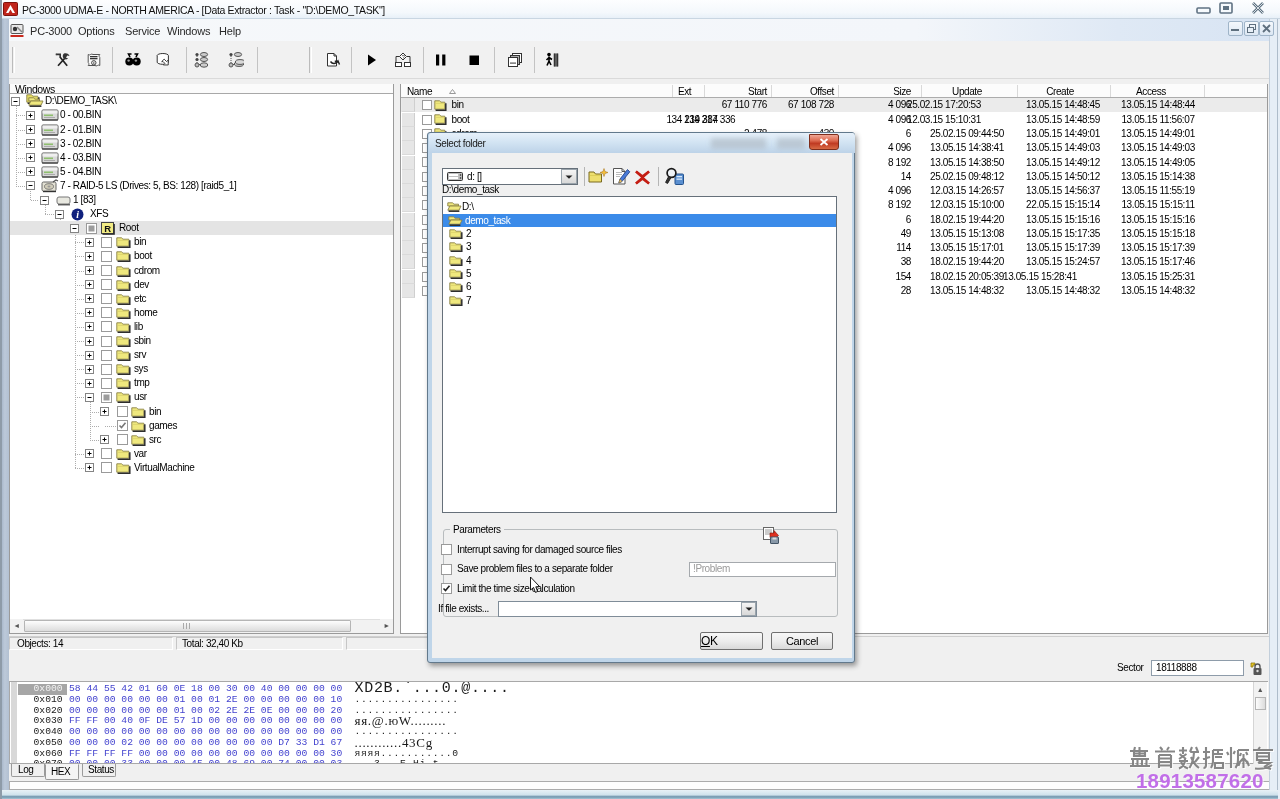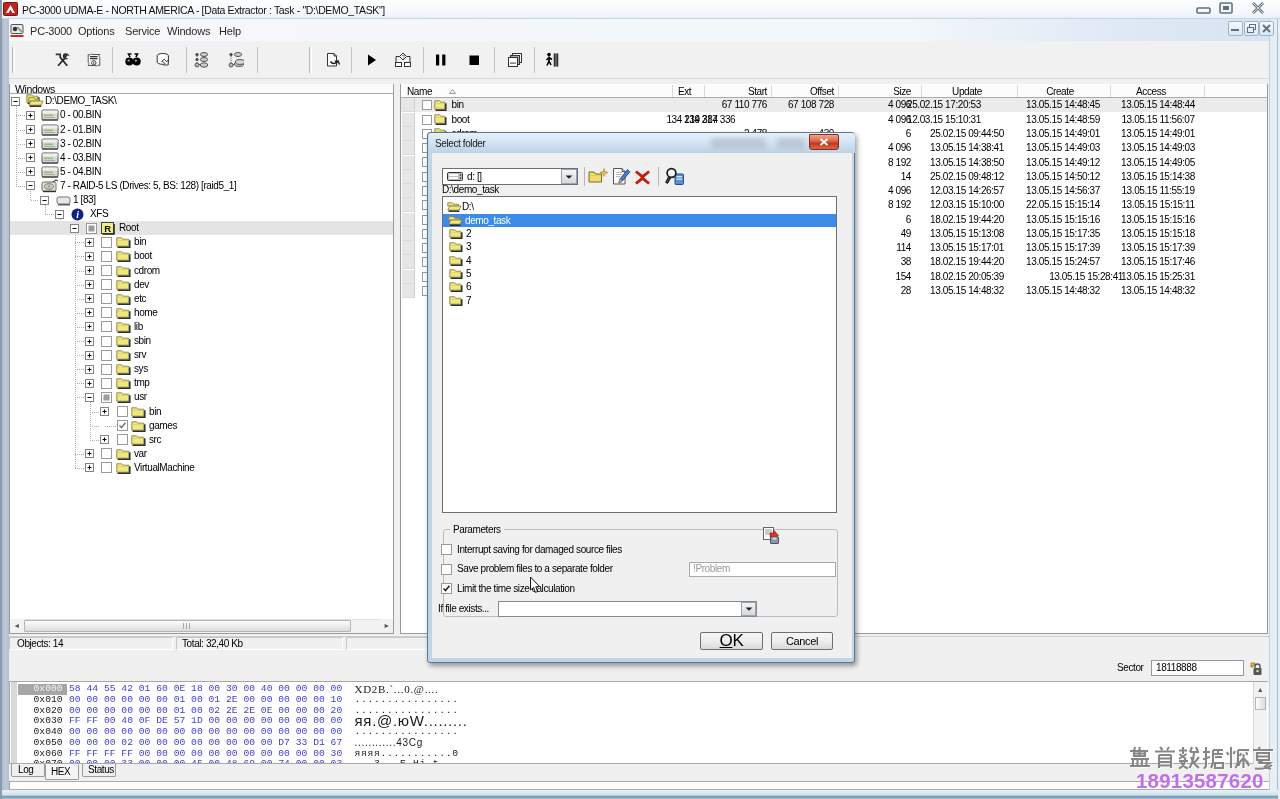--- a/index.html
+++ b/index.html
@@ -952,21 +952,21 @@
 <div style="position:absolute;left:434px;top:270.14px">
     <svg width="13" height="12" viewBox="0 0 13 12" style="">
       <path d="M0.8 3 L0.8 1.8 L5.5 1.8 L7 3.2 L10.8 3.2 L10.8 10.2 L0.8 10.2 Z" fill="#EFE87E" stroke="#8A8146" stroke-width="0.9"></path>
       <path d="M11.8 4.2 L11.8 11.2 L1.6 11.2" fill="none" stroke="#2E2E2E" stroke-width="1.5"></path>
       <path d="M1.6 4.4 L10.5 4.4" stroke="#D8CF68" stroke-width="0.8"></path>
     </svg>
   </div>
 <div class="tx" style="left:451.5px;top:269.6px">var</div>
 <div class="tx" style="left:761px;top:269.6px;width:150px;text-align:right">154</div>
 <div class="tx" style="left:907px;top:269.6px;width:120px;text-align:center">18.02.15 20:05:39</div>
-<div class="tx" style="left:1003px;top:269.6px;width:120px;text-align:right">13.05.15 15:28:41</div>
+<div class="tx" style="left:1003px;top:269.6px;width:120px;text-align:left">13.05.15 15:28:41</div>
 <div class="tx" style="left:1098px;top:269.6px;width:120px;text-align:center">13.05.15 15:25:31</div>
 <div class="a" style="left:402px;top:283.9px;width:12.5px;height:14px;background:#E6E6E6;border-right:1px solid #CFCFCF;border-bottom:1px solid #DADADA"></div>
 <div style="position:absolute;left:421.5px;top:285.90999999999997px">
     <svg width="10" height="10" viewBox="0 0 10 10" style="">
       <rect x="0.5" y="0.5" width="9" height="9" fill="#FFF" stroke="#9A9A9A" stroke-width="1"></rect>
     </svg>
   </div>
 <div style="position:absolute;left:434px;top:284.40999999999997px">
     <svg width="13" height="12" viewBox="0 0 13 12" style="">
       <path d="M0.8 3 L0.8 1.8 L5.5 1.8 L7 3.2 L10.8 3.2 L10.8 10.2 L0.8 10.2 Z" fill="#EFE87E" stroke="#8A8146" stroke-width="0.9"></path>
@@ -994,36 +994,36 @@
       <rect x="4.5" y="6" width="8" height="7" rx="1" fill="#555"></rect>
       <path d="M6 6 V4.5 a2.5 2.5 0 0 1 5 0 V6" fill="none" stroke="#555" stroke-width="1.4"></path>
       <circle cx="8.5" cy="9" r="1.2" fill="#DDD"></circle>
     </svg>
   </div>
 <div class="a" style="left:9px;top:681px;width:1259px;height:83px;background:#FFF;border:1px solid #A8A8A8;border-right:none;overflow:hidden">
 <div class="a" style="left:1px;top:0;width:6px;height:83px;background:#D8D8D8"></div>
 <div class="a" style="left:8px;top:2.3px;width:49px;height:10.5px;background:#A6A6A6"></div>
 <div class="a" style="left:23.5px;top:2.0px;font-family:'Liberation Mono',monospace;font-size:9.7px;letter-spacing:0;line-height:10.7px;color:#F2F2F2;white-space:pre">0x000</div>
 <div class="a" style="left:59px;top:2.0px;font-family:'Liberation Mono',monospace;font-size:9.7px;letter-spacing:0;line-height:10.7px;color:#4343CF;white-space:pre">58 44 55 42 01 60 0E 18 00 30 00 40 00 00 00 00</div>
-<div class="a" style="left:344.5px;top:2.0px;font-family:Liberation Serif, serif;font-size:11px;line-height:10.7px;color:#1A1A1A;letter-spacing:0.7px;white-space:pre">XD2B.`...0.@....</div>
+<div class="a" style="left:344.5px;top:2.0px;font-family:Liberation Mono, monospace;font-size:15px;line-height:10.7px;color:#1A1A1A;letter-spacing:0.7px;white-space:pre">XD2B.`...0.@....</div>
 <div class="a" style="left:23.5px;top:12.7px;font-family:'Liberation Mono',monospace;font-size:9.7px;letter-spacing:0;line-height:10.7px;color:#1A1A1A;white-space:pre">0x010</div>
 <div class="a" style="left:59px;top:12.7px;font-family:'Liberation Mono',monospace;font-size:9.7px;letter-spacing:0;line-height:10.7px;color:#4343CF;white-space:pre">00 00 00 00 00 00 01 00 01 2E 00 00 00 00 00 10</div>
 <div class="a" style="left:344.5px;top:12.7px;font-family:'Liberation Mono',monospace;font-size:9.7px;line-height:10.7px;color:#1A1A1A;letter-spacing:0.7px;white-space:pre">................</div>
 <div class="a" style="left:23.5px;top:23.5px;font-family:'Liberation Mono',monospace;font-size:9.7px;letter-spacing:0;line-height:10.7px;color:#1A1A1A;white-space:pre">0x020</div>
 <div class="a" style="left:59px;top:23.5px;font-family:'Liberation Mono',monospace;font-size:9.7px;letter-spacing:0;line-height:10.7px;color:#4343CF;white-space:pre">00 00 00 00 00 00 01 00 02 2E 2E 0E 00 00 00 20</div>
 <div class="a" style="left:344.5px;top:23.5px;font-family:'Liberation Mono',monospace;font-size:9.7px;line-height:10.7px;color:#1A1A1A;letter-spacing:0.7px;white-space:pre">................</div>
 <div class="a" style="left:23.5px;top:34.2px;font-family:'Liberation Mono',monospace;font-size:9.7px;letter-spacing:0;line-height:10.7px;color:#1A1A1A;white-space:pre">0x030</div>
 <div class="a" style="left:59px;top:34.2px;font-family:'Liberation Mono',monospace;font-size:9.7px;letter-spacing:0;line-height:10.7px;color:#4343CF;white-space:pre">FF FF 00 40 0F DE 57 1D 00 00 00 00 00 00 00 00</div>
-<div class="a" style="left:344.5px;top:34.2px;font-family:Liberation Sans, sans-serif;font-size:15px;line-height:10.7px;color:#1A1A1A;letter-spacing:0.7px;white-space:pre">яя.@.юW.........</div>
+<div class="a" style="left:344.5px;top:34.2px;font-family:Liberation Serif, serif;font-size:13px;line-height:10.7px;color:#1A1A1A;letter-spacing:0.7px;white-space:pre">яя.@.юW.........</div>
 <div class="a" style="left:23.5px;top:45.0px;font-family:'Liberation Mono',monospace;font-size:9.7px;letter-spacing:0;line-height:10.7px;color:#1A1A1A;white-space:pre">0x040</div>
 <div class="a" style="left:59px;top:45.0px;font-family:'Liberation Mono',monospace;font-size:9.7px;letter-spacing:0;line-height:10.7px;color:#4343CF;white-space:pre">00 00 00 00 00 00 00 00 00 00 00 00 00 00 00 00</div>
 <div class="a" style="left:344.5px;top:45.0px;font-family:'Liberation Mono',monospace;font-size:9.7px;line-height:10.7px;color:#1A1A1A;letter-spacing:0.7px;white-space:pre">................</div>
 <div class="a" style="left:23.5px;top:55.7px;font-family:'Liberation Mono',monospace;font-size:9.7px;letter-spacing:0;line-height:10.7px;color:#1A1A1A;white-space:pre">0x050</div>
 <div class="a" style="left:59px;top:55.7px;font-family:'Liberation Mono',monospace;font-size:9.7px;letter-spacing:0;line-height:10.7px;color:#4343CF;white-space:pre">00 00 00 02 00 00 00 00 00 00 00 00 D7 33 D1 67</div>
-<div class="a" style="left:344.5px;top:55.7px;font-family:Liberation Sans, sans-serif;font-size:10px;line-height:10.7px;color:#1A1A1A;letter-spacing:0.7px;white-space:pre">............43Cg</div>
+<div class="a" style="left:344.5px;top:55.7px;font-family:Liberation Serif, serif;font-size:13px;line-height:10.7px;color:#1A1A1A;letter-spacing:0.7px;white-space:pre">............43Cg</div>
 <div class="a" style="left:23.5px;top:66.5px;font-family:'Liberation Mono',monospace;font-size:9.7px;letter-spacing:0;line-height:10.7px;color:#1A1A1A;white-space:pre">0x060</div>
 <div class="a" style="left:59px;top:66.5px;font-family:'Liberation Mono',monospace;font-size:9.7px;letter-spacing:0;line-height:10.7px;color:#4343CF;white-space:pre">FF FF FF FF 00 00 00 00 00 00 00 00 00 00 00 30</div>
 <div class="a" style="left:344.5px;top:66.5px;font-family:'Liberation Mono',monospace;font-size:9.7px;line-height:10.7px;color:#1A1A1A;letter-spacing:0.7px;white-space:pre">яяяя...........0</div>
 <div class="a" style="left:23.5px;top:77.2px;font-family:'Liberation Mono',monospace;font-size:9.7px;letter-spacing:0;line-height:10.7px;color:#1A1A1A;white-space:pre">0x070</div>
 <div class="a" style="left:59px;top:77.2px;font-family:'Liberation Mono',monospace;font-size:9.7px;letter-spacing:0;line-height:10.7px;color:#4343CF;white-space:pre">00 00 00 33 00 00 00 45 00 48 69 00 74 00 00 03</div>
 <div class="a" style="left:344.5px;top:77.2px;font-family:'Liberation Mono',monospace;font-size:9.7px;line-height:10.7px;color:#1A1A1A;letter-spacing:0.7px;white-space:pre">...3...E.Hi.t...</div>
 </div>
 <div class="a" style="left:1253px;top:682px;width:14px;height:82px;background:#F2F2F2;border-left:1px solid #D5D5D5"></div>
 <div class="a" style="left:1254px;top:684px;width:12px;height:12px;color:#555;font-size:7px;text-align:center;line-height:12px">▲</div>
 <div class="a" style="left:1254.5px;top:697px;width:11px;height:13px;background:linear-gradient(90deg,#FDFDFD,#DCDCDC);border:1px solid #B5B5B5"></div>
@@ -1220,21 +1220,21 @@
 <div class="a" style="left:689px;top:562px;width:147px;height:15px;background:#FFF;border:1px solid #A5A9AD;z-index:61"></div>
 <div class="tx" style="left:693px;top:562px;color:#9A9A9A;line-height:13px;z-index:62">!Problem</div>
 <div class="tx" style="left:438px;top:602px;z-index:61">If file exists...</div>
 <div class="a" style="left:498px;top:601px;width:259px;height:16px;background:#FFF;border:1px solid #7F8C98;z-index:61"></div>
 <div class="a" style="left:741px;top:602px;width:15px;height:14px;background:linear-gradient(180deg,#F5F5F5,#D8D8D8);border:1px solid #9AA4AC;z-index:62"></div>
 <div class="a" style="left:744.5px;top:607px;width:8px;height:4px;z-index:63">
     <svg width="8" height="4" viewBox="0 0 8 4" style="">
       <path d="M0.5 0.5 L7.5 0.5 L4 3.8 Z" fill="#222"></path>
     </svg>
   </div>
-<div class="a" style="left:700px;top:632px;width:63px;height:18px;background:linear-gradient(180deg,#F7F7F7 0,#EDEDED 50%,#D9D9D9 100%);border:1px solid #707070;border-radius:2px;z-index:61;text-align:center;line-height:16px;font-size:17px"><span style="text-decoration:underline">O</span>K</div>
+<div class="a" style="left:700px;top:632px;width:63px;height:18px;background:linear-gradient(180deg,#F7F7F7 0,#EDEDED 50%,#D9D9D9 100%);border:1px solid #707070;border-radius:2px;z-index:61;text-align:left;line-height:16px;font-size:12px"><span style="text-decoration:underline">O</span>K</div>
 <div class="a" style="left:771px;top:632px;width:62px;height:18px;background:linear-gradient(180deg,#F7F7F7 0,#EDEDED 50%,#D9D9D9 100%);border:1px solid #707070;border-radius:2px;z-index:61;text-align:center;line-height:16px;font-size:11px">Cancel</div>
 <div class="a" style="left:529px;top:576px;width:12px;height:19px;z-index:70">
     <svg width="12" height="19" viewBox="0 0 12 19" style="">
       <path d="M1.5 1 L1.5 14 L4.6 11.5 L6.4 16.4 L8.6 15.5 L6.8 10.8 L10.6 10.6 Z" fill="#FFF" stroke="#000" stroke-width="0.9"></path>
     </svg>
   </div>
 <div class="a" style="left:1128px;top:746px;width:150px;height:26px;z-index:80;opacity:0.95;filter:drop-shadow(1px 1px 0 rgba(255,255,255,0.85))">
 <div class="a" style="left:0.0px;top:0;width:24px;height:24px">
       <svg width="24" height="24" viewBox="0 0 24 24">
         <path d="M7 1 L6 5 M2 5 H20 M6 5 V10 H17 V5 M6 7.5 H17 M11.5 1 V10 M3 13 H21 M5 13 V19 M9.5 13 V19 M14 13 V19 M18.5 13 V19 M2 20 H22" stroke="#818181" stroke-width="2.1" fill="none"></path>

